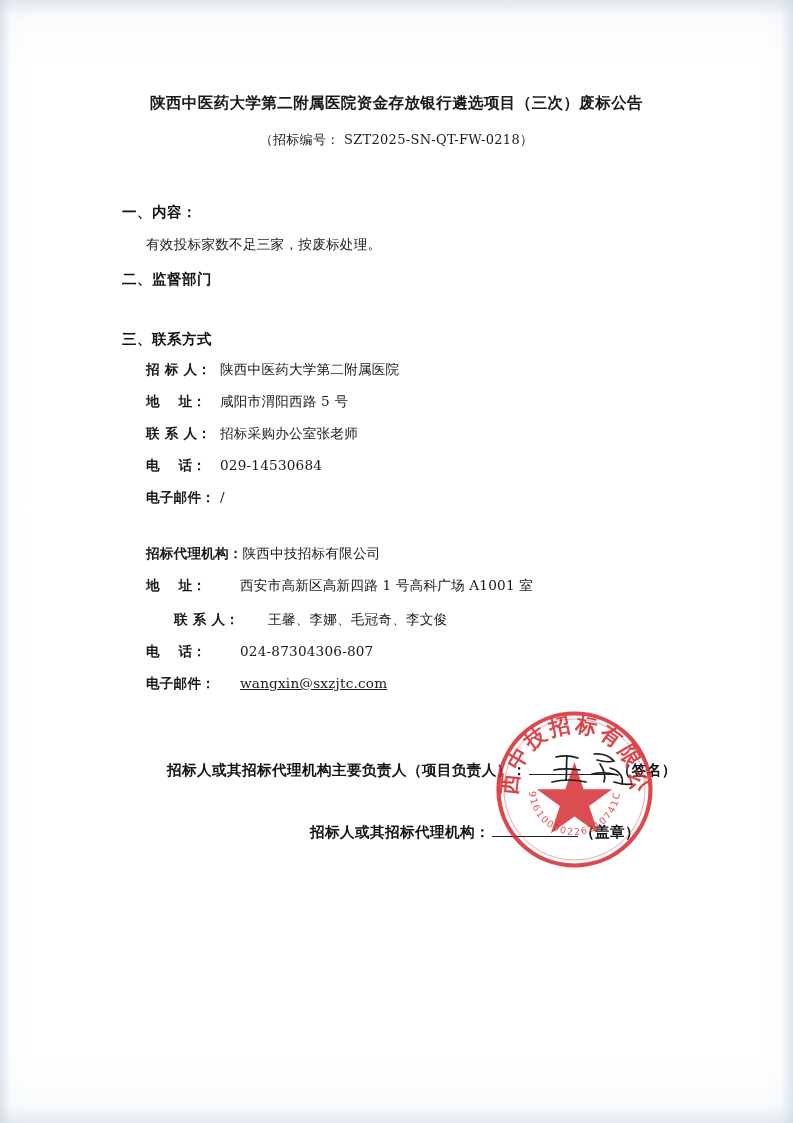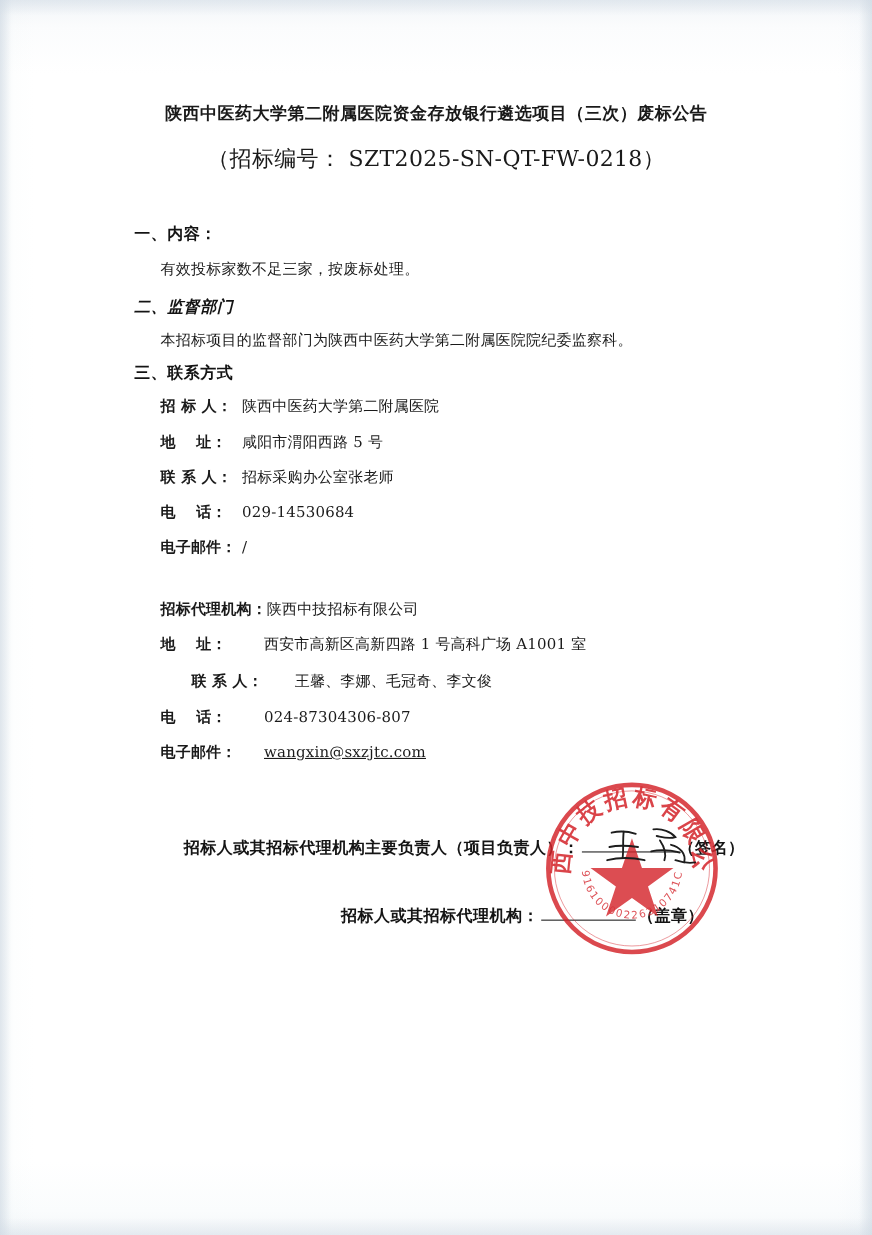--- a/index.html
+++ b/index.html
@@ -66,21 +66,21 @@
     letter-spacing: 0.4px;
     color: #1a1a1a;
   }
   .doc-subtitle {
     position: absolute;
     top: 131px;
     left: 0;
     width: 793px;
     text-align: center;
     font-family: "DejaVu Serif", serif;
-    font-size: 20px;
+    font-size: 13px;
     letter-spacing: 0.3px;
     color: #1a1a1a;
   }
 
   .sec-head {
     position: absolute;
     left: 122px;
     font-family: "DejaVu Serif", serif;
     font-weight: bold;
     font-size: 14.5px;
@@ -168,22 +168,21 @@
   <div class="scan-edge-bottom"></div>
 
   <div class="content">
 
     <div class="doc-title">陕西中医药大学第二附属医院资金存放银行遴选项目（三次）废标公告</div>
     <div class="doc-subtitle">（招标编号： SZT2025-SN-QT-FW-0218）</div>
 
     <div class="sec-head" style="top:203px;">一、内容：</div>
     <div class="body-line" style="top:236px;">有效投标家数不足三家，按废标处理。</div>
 
-    <div class="sec-head" style="top:270px;font-style:italic;">二、监督部门</div>
-    <div class="body-line" style="top:301px;">本招标项目的监督部门为陕西中医药大学第二附属医院院纪委监察科。</div>
+    <div class="sec-head" style="top:270px;">二、监督部门</div>
 
     <div class="sec-head" style="top:330px;">三、联系方式</div>
 
     <div class="contact-row" style="top:361px;">
       <span class="lbl w1">招 标 人：</span><span class="val">陕西中医药大学第二附属医院</span>
     </div>
     <div class="contact-row" style="top:393px;">
       <span class="lbl w1">地　 址：</span><span class="val">咸阳市渭阳西路 5 号</span>
     </div>
     <div class="contact-row" style="top:425px;">

